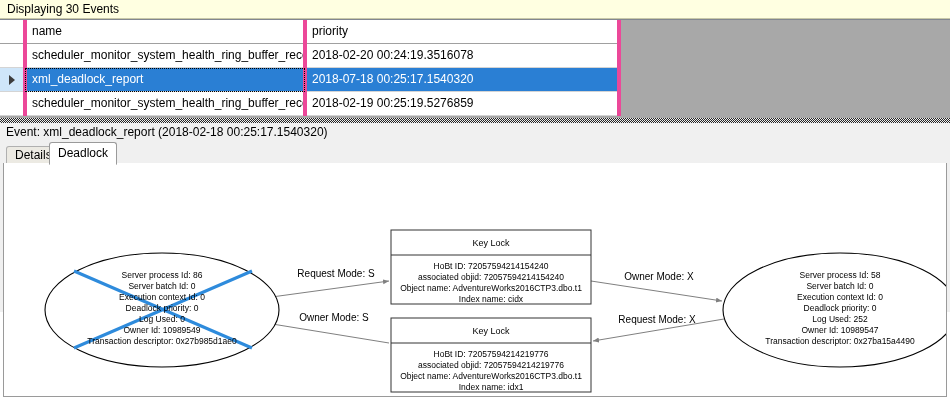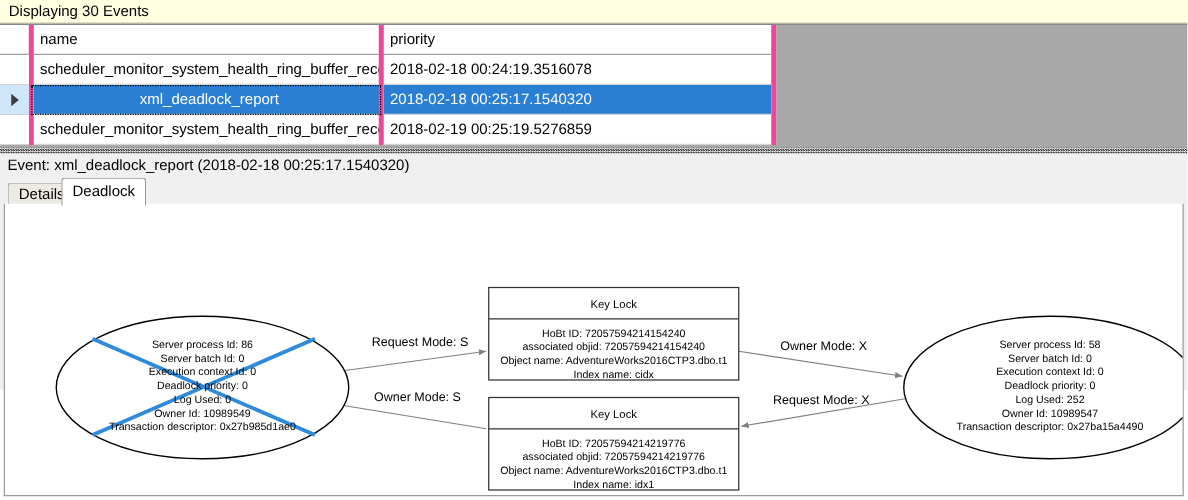--- a/index.html
+++ b/index.html
@@ -77,21 +77,20 @@
     color: #000;
   }
   .grid tbody tr.selected td.cell-name,
   .grid tbody tr.selected td.cell-ts {
     background: #2a7fd4;
     color: #ffffff;
   }
   .grid tbody tr.selected td.cell-name {
     outline: 1px dotted #000;
     outline-offset: -1px;
-    text-align: center;
   }
   .sel-cell {
     background: #ffffff;
     position: relative;
   }
   .sel-cell.active { background: #cfe6fa; }
   .row-arrow {
     position: absolute;
     left: 9px; top: 50%;
     margin-top: -5px;
@@ -228,28 +227,28 @@
         <tr>
           <th class="col-sel"></th>
           <th class="col-name">name</th>
           <th class="col-ts">priority</th>
         </tr>
       </thead>
       <tbody>
         <tr>
           <td class="col-sel sel-cell"></td>
           <td class="col-name cell-name">scheduler_monitor_system_health_ring_buffer_recorded</td>
-          <td class="col-ts cell-ts">2018-02-18 00:24:19.3516078</td>
+          <td class="col-ts cell-ts">2018-02-20 00:24:19.3516078</td>
         </tr>
         <tr class="selected">
           <td class="col-sel sel-cell active">
             <span class="row-arrow"></span>
           </td>
           <td class="col-name cell-name">xml_deadlock_report</td>
-          <td class="col-ts cell-ts">2018-02-18 00:25:17.1540320</td>
+          <td class="col-ts cell-ts">2018-07-18 00:25:17.1540320</td>
         </tr>
         <tr>
           <td class="col-sel sel-cell"></td>
           <td class="col-name cell-name">scheduler_monitor_system_health_ring_buffer_recorded</td>
           <td class="col-ts cell-ts">2018-02-19 00:25:19.5276859</td>
         </tr>
       </tbody>
     </table>
   </div>
 

